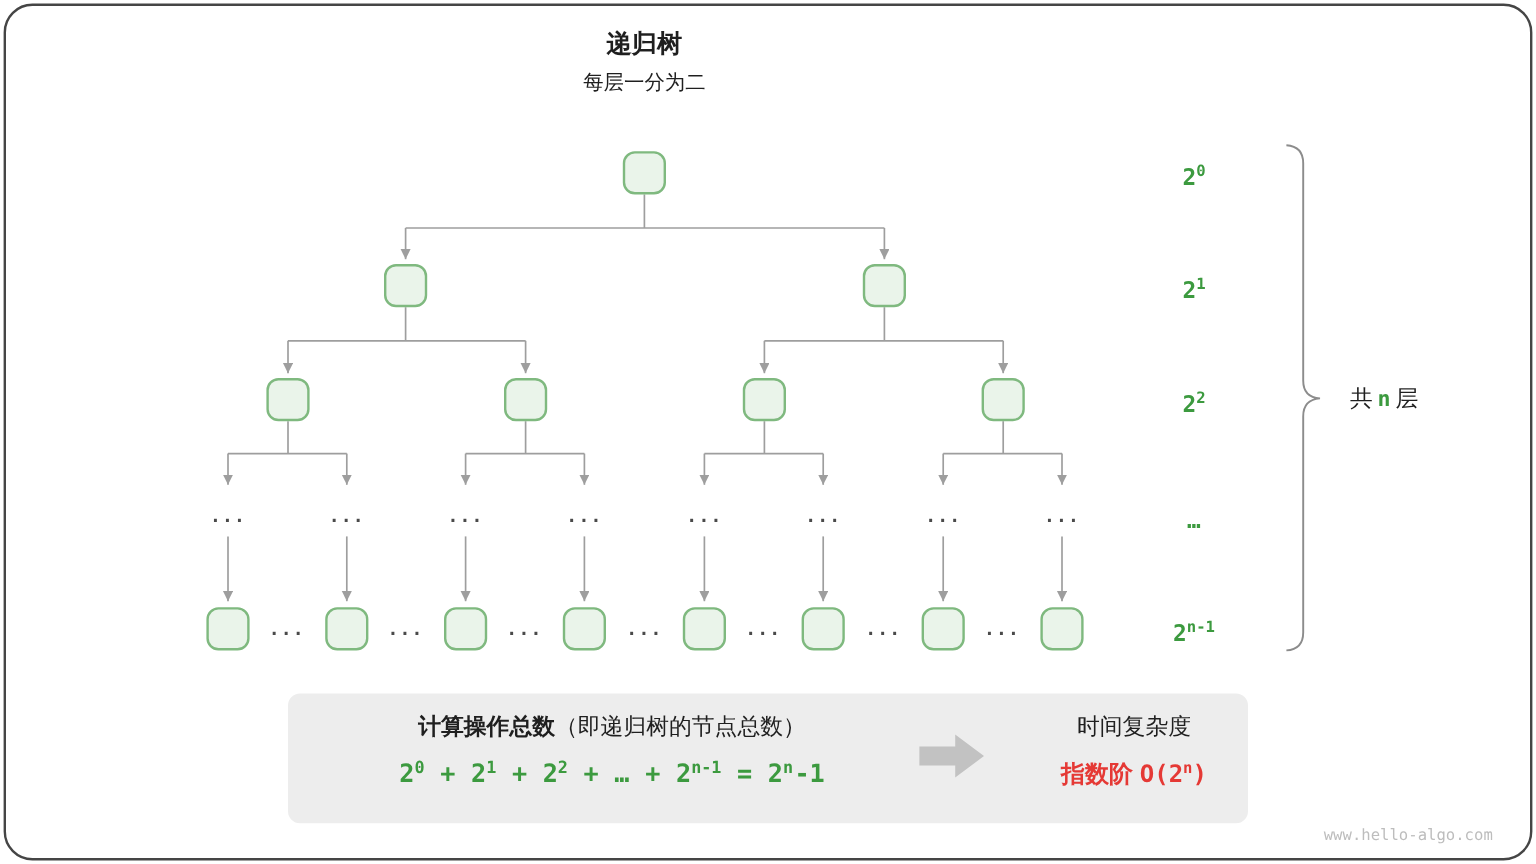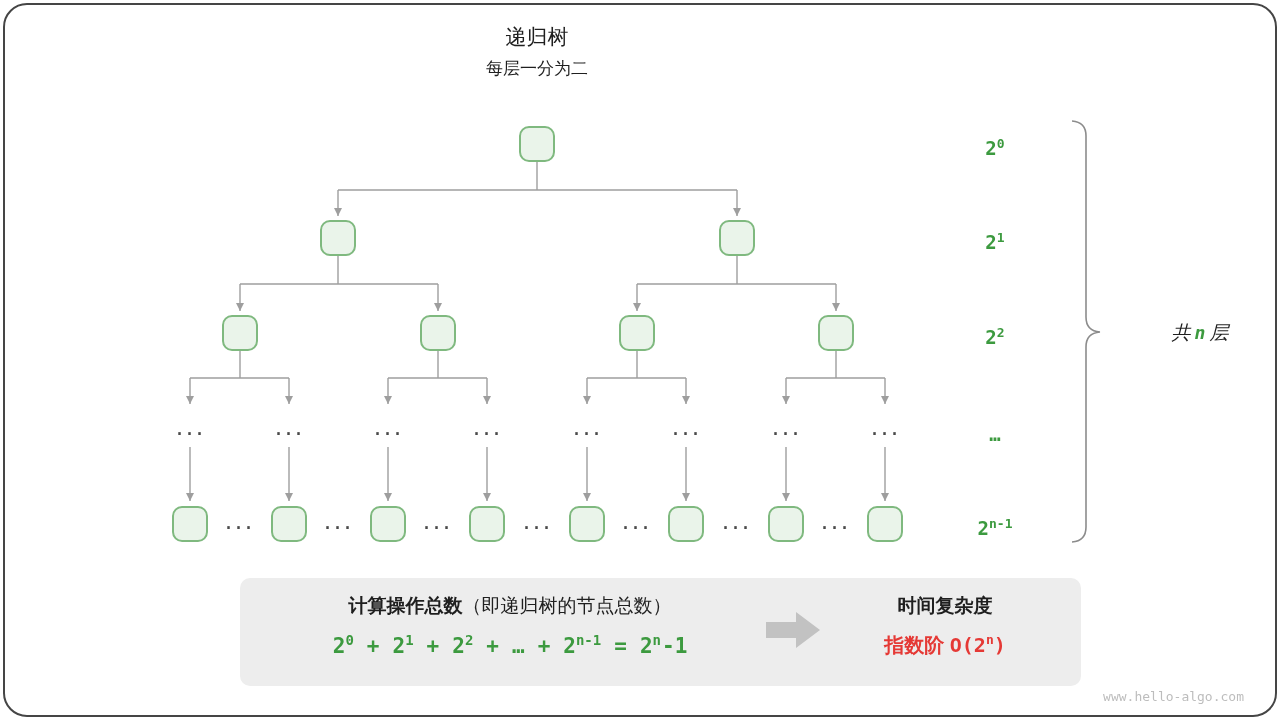--- a/index.html
+++ b/index.html
@@ -4,46 +4,46 @@
 <style>
   html,body{margin:0;padding:0;}
   body{
     width:1280px;height:720px;background:#fff;position:relative;overflow:hidden;
     font-family:"Liberation Sans",sans-serif;color:#1f1f1f;
   }
   #canvas{position:absolute;inset:0;}
   .frame{position:absolute;inset:3px;border:2px solid #454545;border-radius:24px;pointer-events:none;}
 
   .title-block{position:absolute;left:387px;top:22px;width:300px;text-align:center;}
-  .title{font-size:21px;font-weight:normal;line-height:30px;}
+  .title{font-size:21px;font-weight:bold;line-height:30px;}
   .subtitle{font-size:17px;line-height:33px;}
   .right-header{position:absolute;left:930px;top:26px;width:130px;text-align:center;font-size:18px;line-height:32px;}
 
   .edges{position:absolute;left:0;top:0;}
   .node{position:absolute;width:36px;height:36px;box-sizing:border-box;
         background:#EAF4EA;border:2px solid #7FB97F;border-radius:10px;}
   .dots{position:absolute;width:40px;text-align:center;font-size:15px;font-weight:bold;
         color:#4a4a4a;letter-spacing:1px;font-family:"DejaVu Sans Mono",monospace;}
   .lvl{position:absolute;left:950px;width:90px;text-align:center;font-size:19px;line-height:22px;
        font-family:"DejaVu Sans Mono",monospace;font-weight:bold;color:#3C9A3F;}
   .lvl sup{font-size:13px;}
 
-  .brace-label{position:absolute;left:1150px;top:322px;width:100px;text-align:center;font-size:19px;line-height:22px;font-style:italic;}
+  .brace-label{position:absolute;left:1125px;top:322px;width:100px;text-align:left;font-size:19px;line-height:22px;}
   .brace-label .n{font-family:"DejaVu Sans Mono",monospace;font-weight:bold;color:#3C9A3F;margin:0 4px;font-size:18px;}
 
-  .summary{position:absolute;left:240px;top:578px;width:800px;height:108px;background:#EDEDED;border-radius:10px;padding-left:41px;}
+  .summary{position:absolute;left:240px;top:578px;width:800px;height:108px;background:#EDEDED;border-radius:10px;}
   .sum-left-title{position:absolute;left:10px;top:15px;width:520px;text-align:center;font-size:19px;}
   .sum-left-title b{font-weight:bold;}
   .formula{position:absolute;left:10px;top:54px;width:520px;display:flex;justify-content:center;
            align-items:baseline;gap:13px;font-family:"DejaVu Sans Mono",monospace;font-weight:bold;
            color:#3C9A3F;font-size:21px;}
   .formula sup{font-size:14px;}
   .term .suffix{margin-left:1px;}
   .big-arrow{position:absolute;left:526px;top:32px;}
-  .sum-right-title{position:absolute;left:610px;top:15px;width:190px;text-align:center;font-size:19px;font-weight:bold;}
+  .sum-right-title{position:absolute;left:610px;top:15px;width:190px;text-align:center;font-size:19px;font-weight:normal;}
   .complexity{position:absolute;left:600px;top:54px;width:210px;text-align:center;
               color:#E53935;font-weight:bold;font-size:20px;}
   .complexity .mono{font-family:"DejaVu Sans Mono",monospace;margin-top:28px;}
   .complexity sup{font-size:13px;}
 
   .watermark{position:absolute;right:36px;bottom:16px;font-family:"DejaVu Sans Mono",monospace;
              font-size:13px;color:#BDBDBD;}
 </style>
 </head>
 <body>

